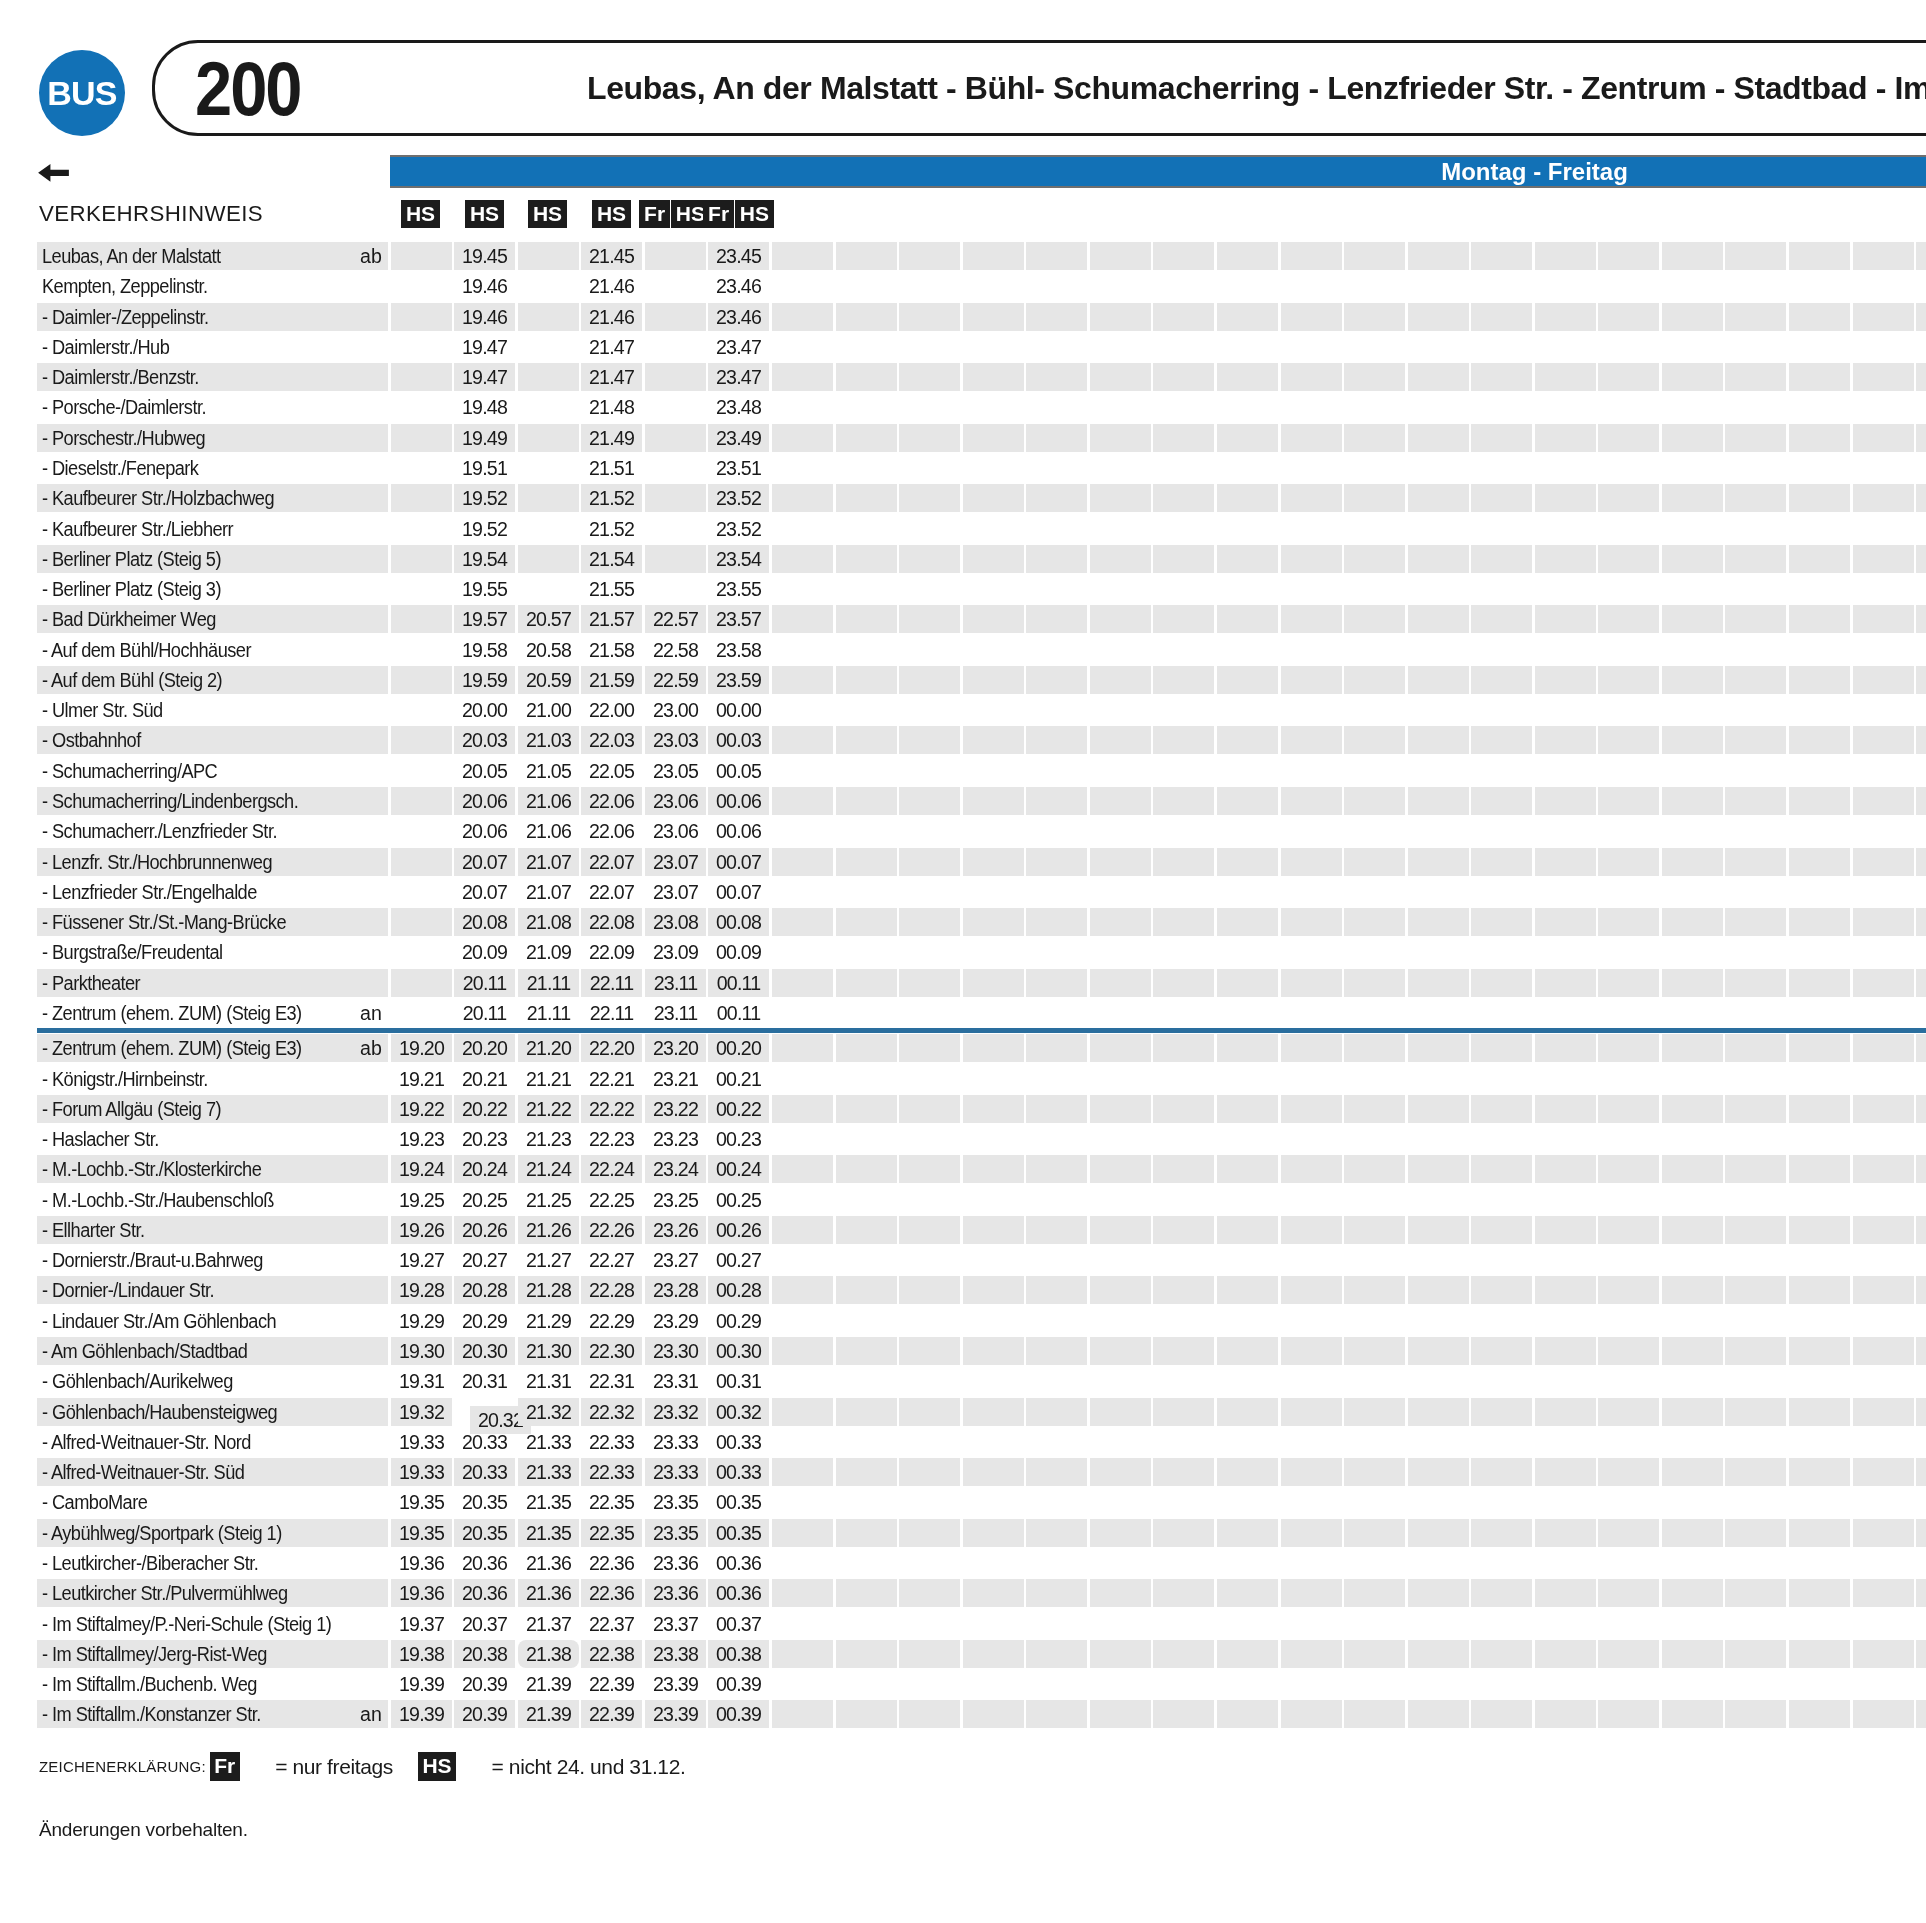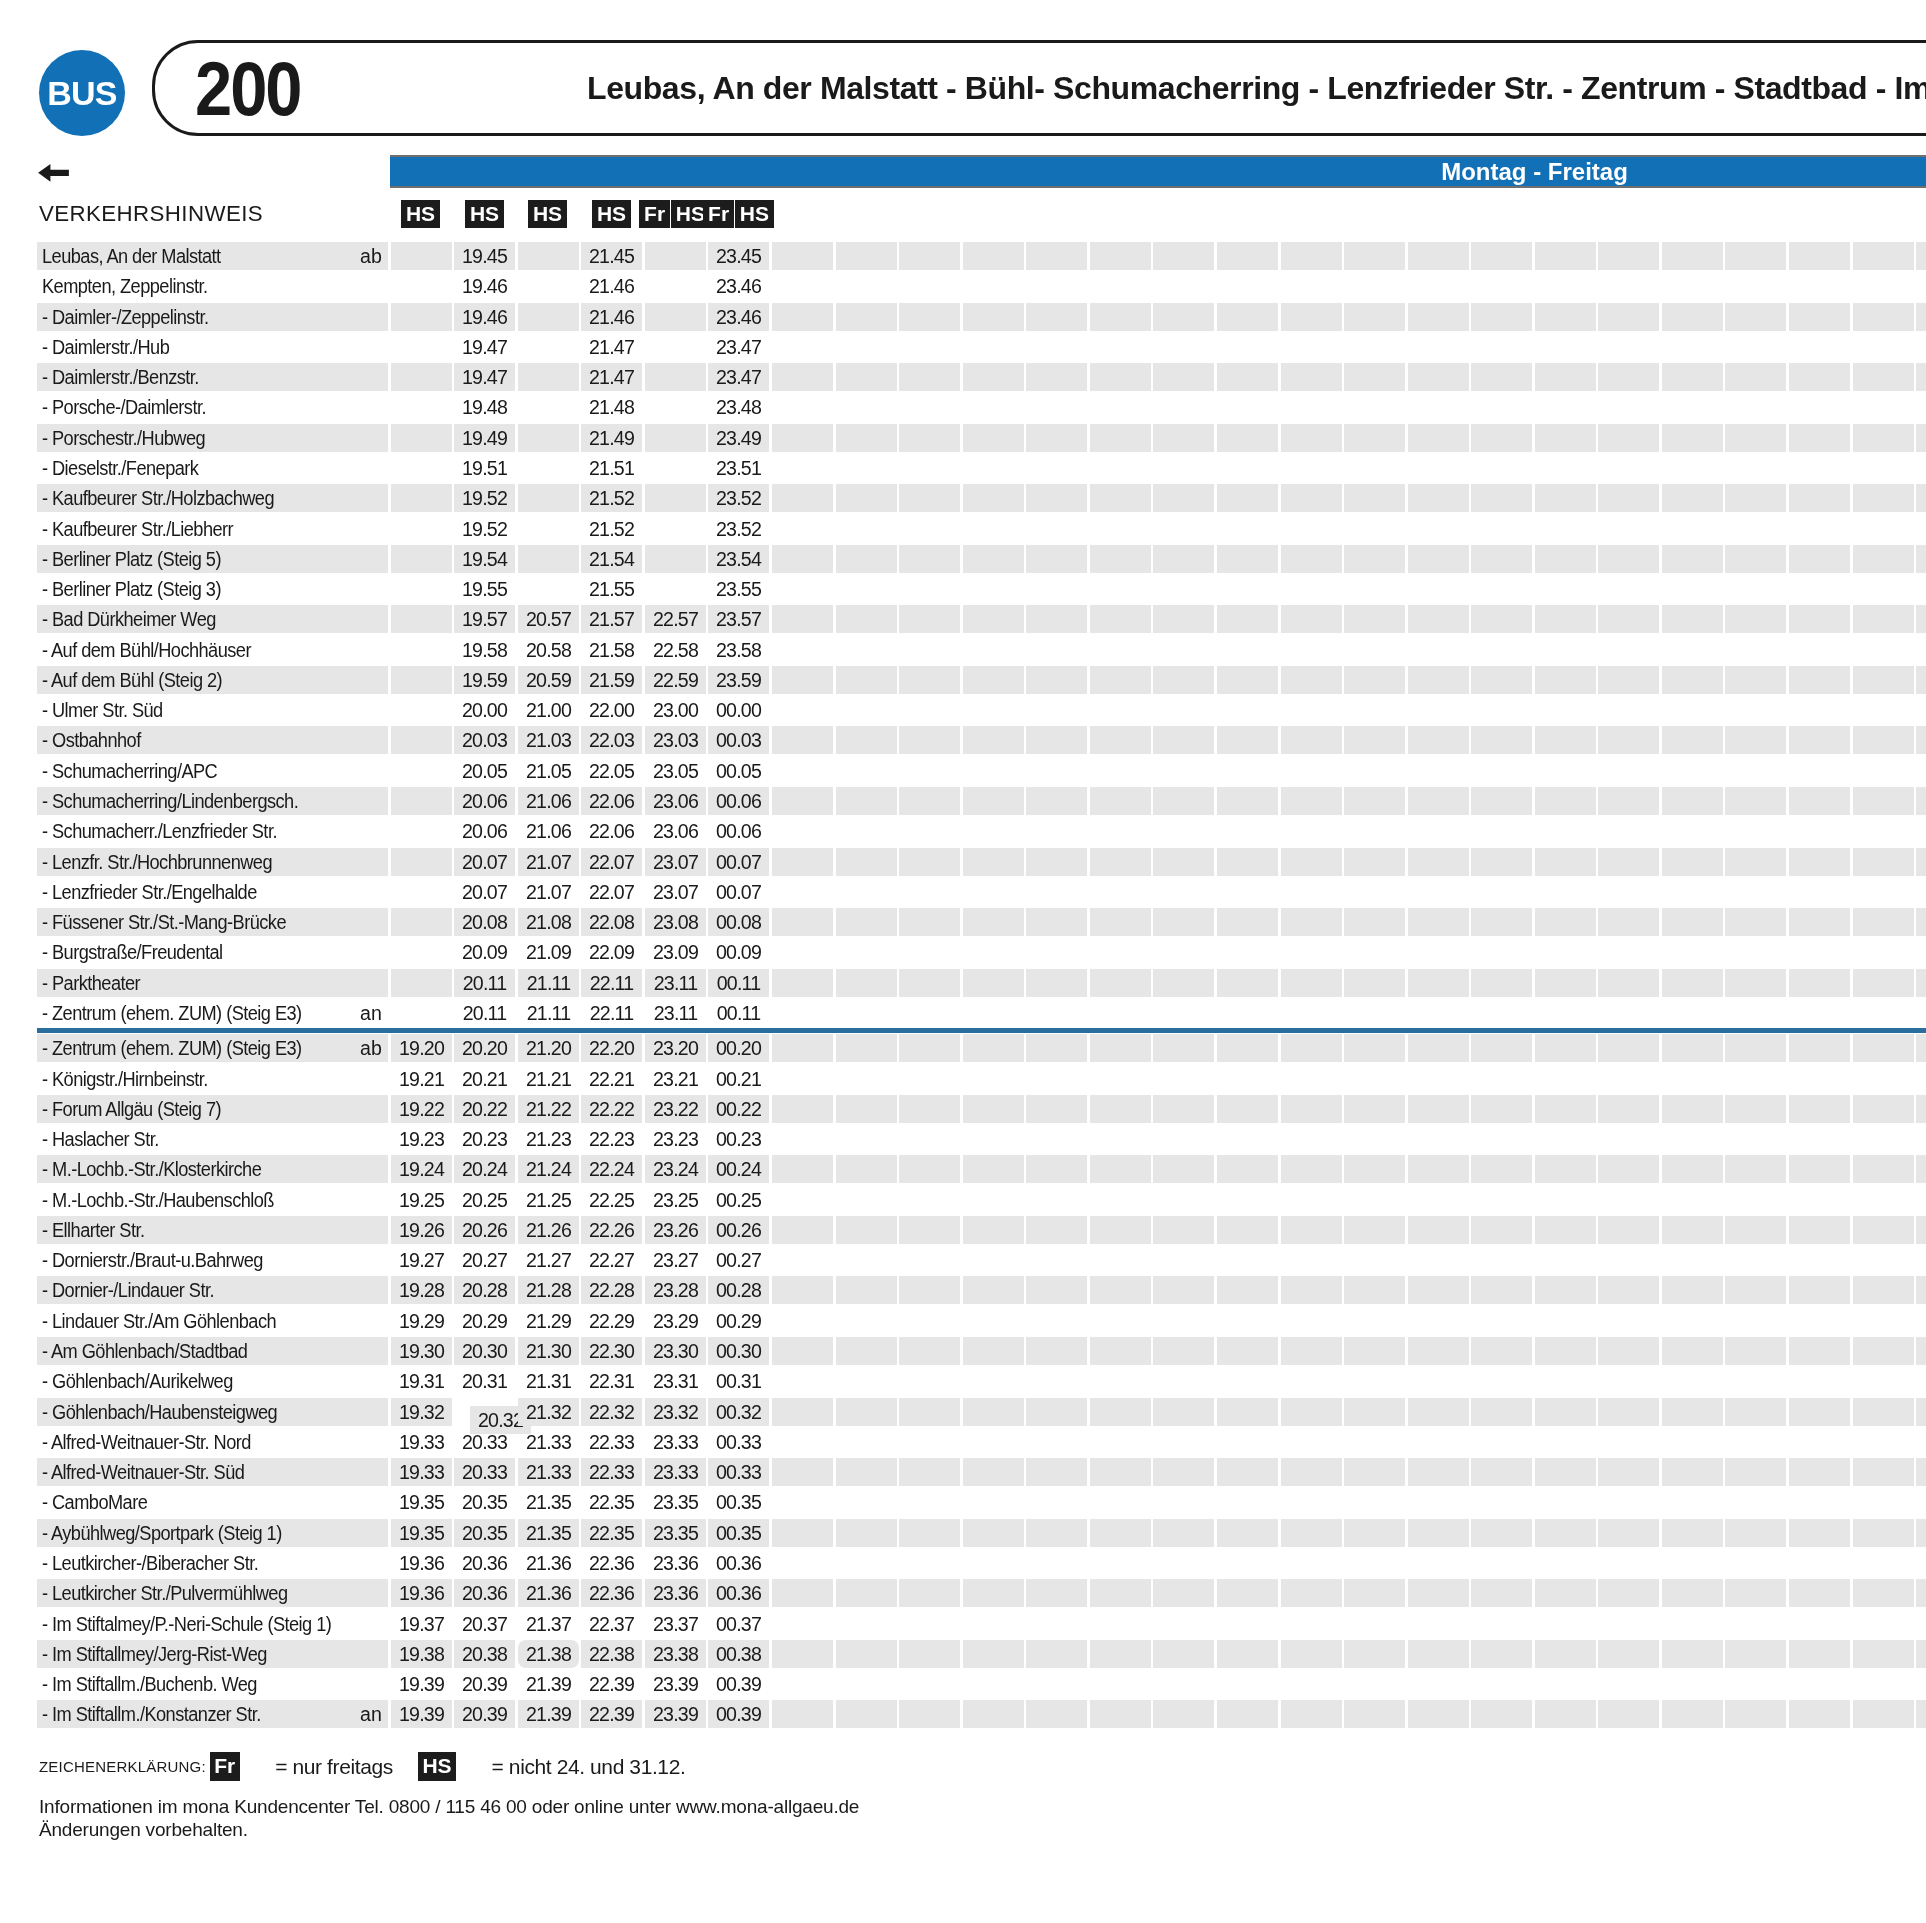--- a/index.html
+++ b/index.html
@@ -1581,17 +1581,16 @@
     </div>
 
   <div id="legend">
     <span class="legend-title">ZEICHENERKLÄRUNG:</span>
   <span class="tag" style="background: rgb(28, 28, 28);">Fr</span>
       <span class="legend-text">= nur freitags</span>
       <span class="tag" style="background: rgb(28, 28, 28);">HS</span>
       <span class="legend-text">= nicht 24. und 31.12.</span>
     </div>
 
-  <div class="info-line">Informationen im mona Kundencenter Tel. 0800 / 115 46 00 oder online unter www.mona-allgaeu.de</div>
   <div class="changes-line">Änderungen vorbehalten.</div>
 
 </div>
 
 
 </body></html>

